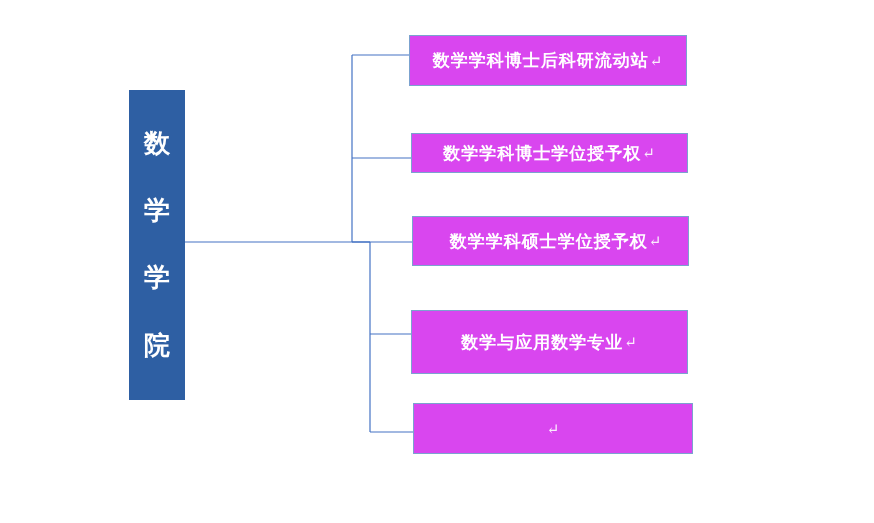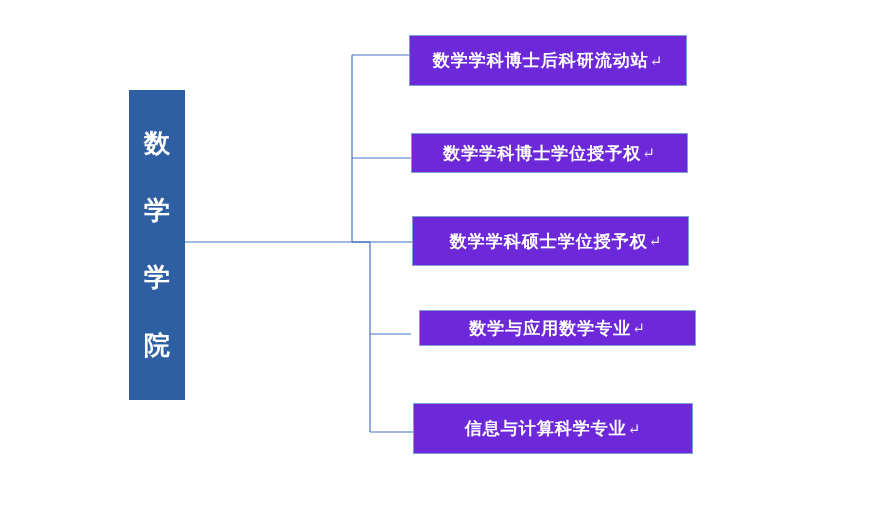--- a/index.html
+++ b/index.html
@@ -41,21 +41,21 @@
   .leaf {
     position: absolute;
     box-sizing: border-box;
     display: flex;
     align-items: center;
     justify-content: center;
     color: #ffffff;
     font-size: 17px;
     font-weight: bold;
     border: 1px solid #7BA2CF;
-    background: #6d28d9;
+    background: #d946ef;
     letter-spacing: 1px;
     text-align: center;
   }
   .leaf .pilcrow {
     font-weight: normal;
     font-size: 15px;
     margin-left: 1px;
     opacity: 0.9;
   }
   svg.connectors {
@@ -106,23 +106,22 @@
   <div class="leaf" style="left:411px; top:133px; width:277px; height:40px;">
     <span>数学学科博士学位授予权</span>
       <span class="pilcrow">↵</span>
   </div>
 
   <div class="leaf" style="left:412px; top:216px; width:277px; height:50px;padding-left:11px;">
     <span>数学学科硕士学位授予权</span>
       <span class="pilcrow">↵</span>
   </div>
 
-  <div class="leaf" style="left:411px; top:310px; width:277px; height:36px;margin-left:8px;">
+  <div class="leaf" style="left:411px; top:310px; width:277px; height:64px;">
     <span>数学与应用数学专业</span>
       <span class="pilcrow">↵</span>
   </div>
 
   <div class="leaf" style="left:413px; top:403px; width:280px; height:51px;">
-    <span>信息与计算科学专业</span>
       <span class="pilcrow">↵</span>
   </div>
 
 </div>
 
 </body></html>

